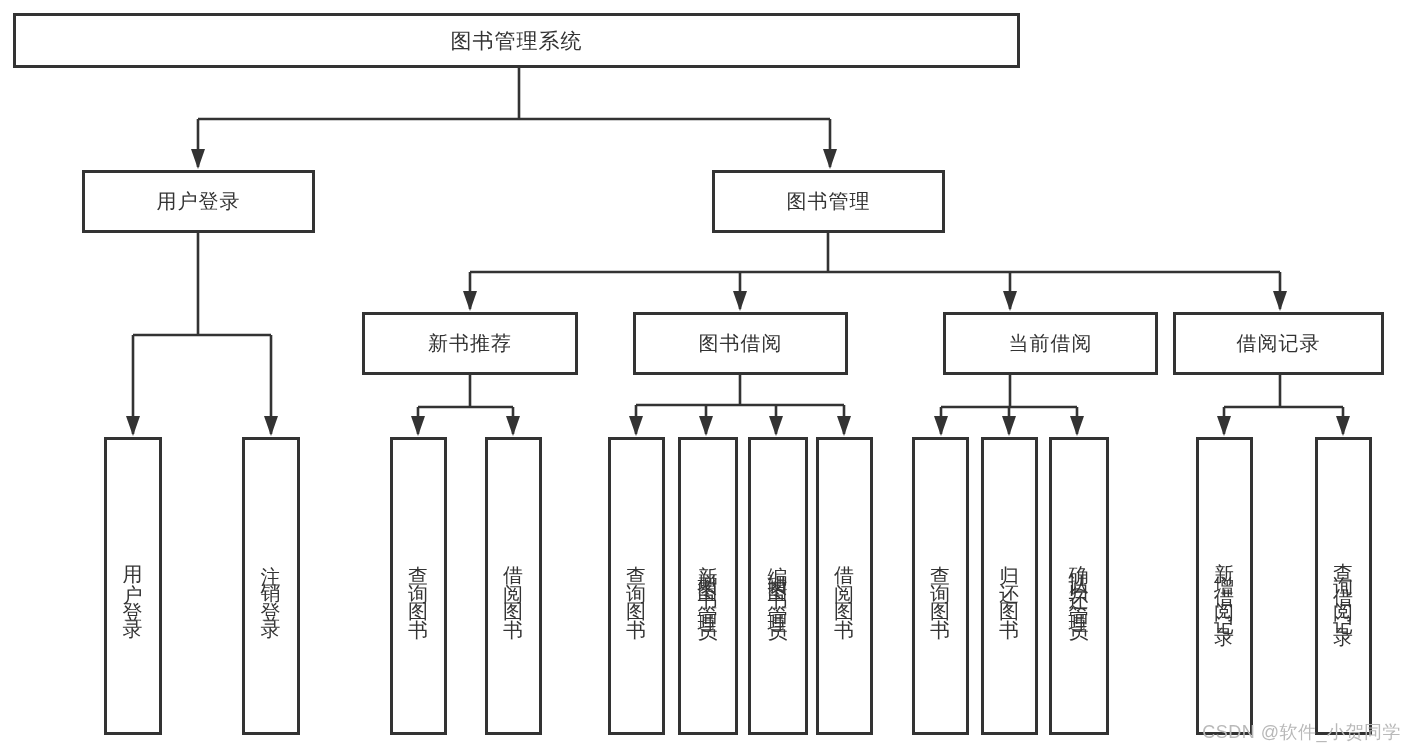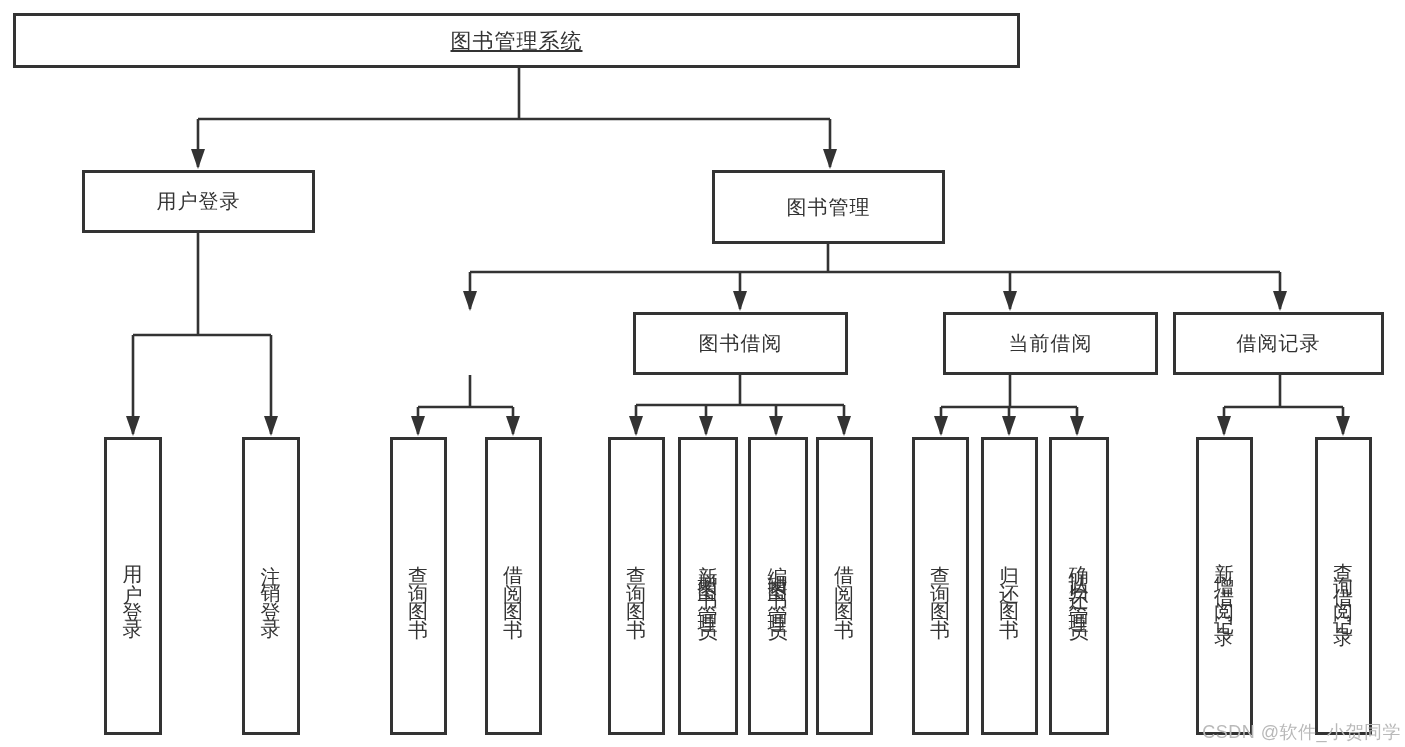--- a/index.html
+++ b/index.html
@@ -49,21 +49,20 @@
     align-items:center;
     justify-content:center;
     text-align:center;
   }
   .box-h{
     font-size:20px;
     letter-spacing:1px;
   }
   .box-root{
     font-size:21px;
-    text-decoration:underline;
   }
   .leaf{
     width:58px;
     top:437px;
     height:298px;
   }
   .leaf span{
     writing-mode:vertical-rl;
     text-orientation:mixed;
     font-size:20px;
@@ -121,22 +120,23 @@
     <path class="arrowline" marker-end="url(#arrow)" d="M941 407 V434"></path>
     <path class="arrowline" marker-end="url(#arrow)" d="M1009 407 V434"></path>
     <path class="arrowline" marker-end="url(#arrow)" d="M1077 407 V434"></path>
     <path class="arrowline" marker-end="url(#arrow)" d="M1224 407 V434"></path>
     <path class="arrowline" marker-end="url(#arrow)" d="M1343 407 V434"></path>
   </svg>
 
   <div class="box box-h box-root" style="left:13px;top:13px;width:1007px;height:55px;">图书管理系统</div>
 
   <div class="box box-h" style="left:82px;top:170px;width:233px;height:63px;">用户登录</div>
-  <div class="box box-h" style="left:712px;top:170px;width:233px;height:74px;">图书管理</div>
+  <div class="box box-h" style="left:712px;top:170px;width:233px;height:63px;">图书管理</div>
 
+  <div class="box box-h" style="left:362px;top:312px;width:216px;height:63px;">新书推荐</div>
   <div class="box box-h" style="left:633px;top:312px;width:215px;height:63px;">图书借阅</div>
   <div class="box box-h" style="left:903px;top:312px;width:215px;height:63px;margin-left:40px;">当前借阅</div>
   <div class="box box-h" style="left:1173px;top:312px;width:211px;height:63px;">借阅记录</div>
 
   <div class="box leaf leaf-4" style="left:104px;">
     <span>用户登录</span>
   </div>
   <div class="box leaf leaf-4" style="left:242px;">
     <span>注销登录</span>
   </div>

